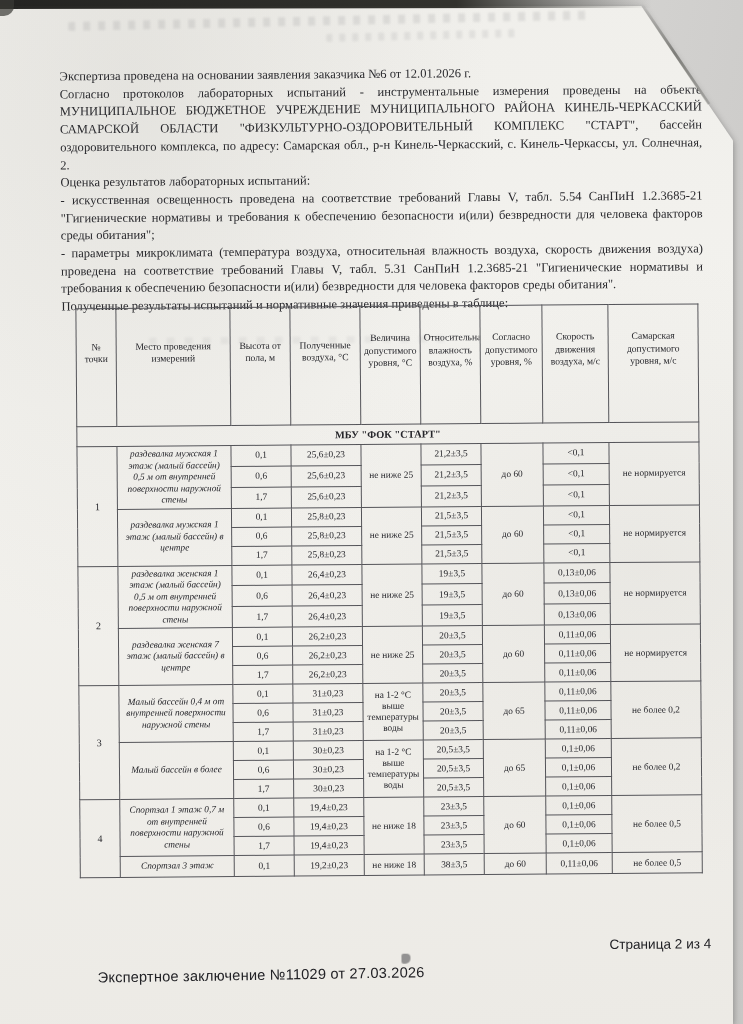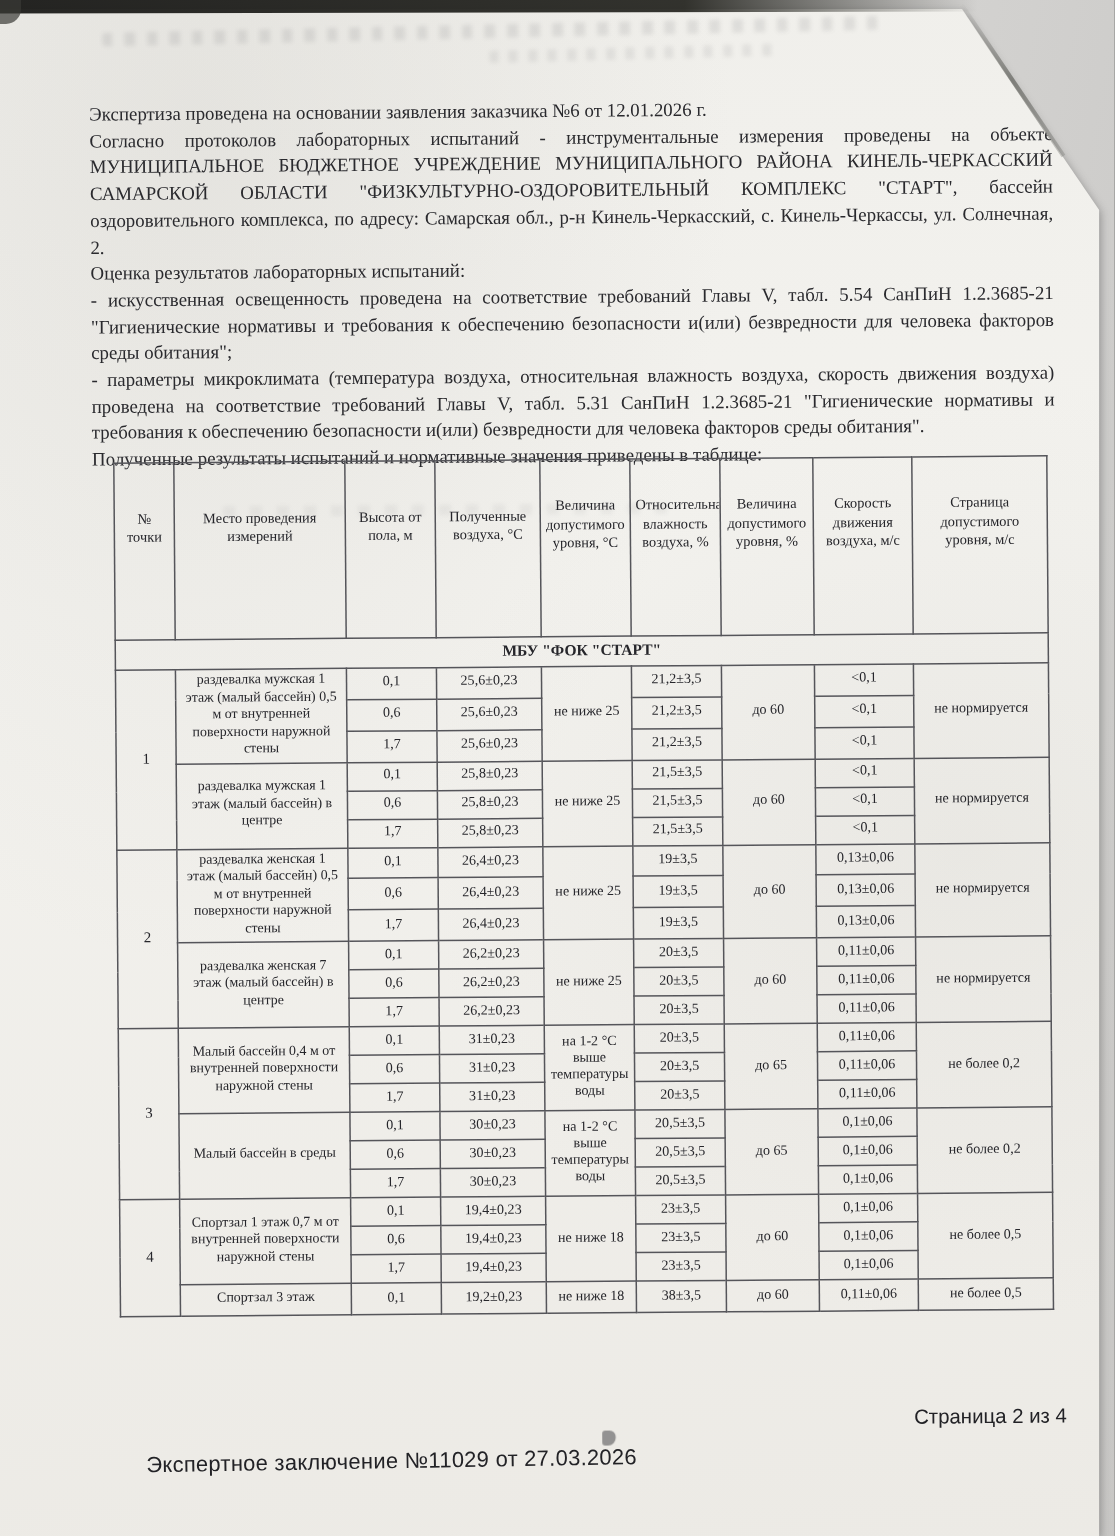--- a/index.html
+++ b/index.html
@@ -53,21 +53,21 @@
   .results col.c3{width:70px}.results col.c4{width:60px}.results col.c5{width:60px}
   .results col.c6{width:62px}.results col.c7{width:66px}.results col.c8{width:90px}
   .results th,.results td{
     border:1px solid #55555a;padding:1px 3px;text-align:center;vertical-align:middle;
     overflow:hidden;
   }
   .results thead tr{height:118px;}
   .results th{font-weight:normal;font-size:9.6px;line-height:12.5px;padding-bottom:30px;}
   .results td.section-row{height:17px;font-weight:bold;font-size:10.4px;}
   .results td{height:16px;}
-  .results td.place{font-size:9.3px;line-height:11.5px;padding:2px 4px;}
+  .results td.place{font-size:9.3px;line-height:11.5px;padding:2px 4px;font-style:italic;}
   .results td.pt{font-size:10px;}
   .footer-conclusion{
     position:absolute;left:94px;top:960px;font-family:"Liberation Sans",sans-serif;
     font-size:14.6px;color:#222226;transform:rotate(-.5deg);letter-spacing:.2px;
   }
   .page-label{
     position:absolute;left:606px;top:933px;font-family:"Liberation Sans",sans-serif;
     font-size:13.6px;color:#222226;white-space:nowrap;text-align:center;
   }
   .mark-smudge{position:absolute;left:398px;top:948px;width:9px;height:10px;
@@ -106,23 +106,23 @@
               <col class="c8">
           </colgroup>
           <thead>
               <tr>
                 <th>№ точки</th>
                 <th>Место проведения измерений</th>
                 <th>Высота от пола, м</th>
                 <th>Полученные воздуха, °C</th>
                 <th>Величина допустимого уровня, °C</th>
                 <th>Относительная влажность воздуха, %</th>
-                <th>Величина допустимого уровня, %</th>
+                <th>Согласно допустимого уровня, %</th>
                 <th>Скорость движения воздуха, м/с</th>
-                <th>Страница допустимого уровня, м/с</th>
+                <th>Самарская допустимого уровня, м/с</th>
               </tr>
             </thead>
           <tbody>
               <tr>
                 <td colspan="9" class="section-row">МБУ "ФОК "СТАРТ"</td>
               </tr>
               <tr>
                 <td class="pt" rowspan="6">1</td>
                 <td class="place" rowspan="3">раздевалка мужская 1 этаж (малый бассейн) 0,5 м от внутренней поверхности наружной стены</td>
                 <td class="num">0,1</td>
@@ -229,21 +229,21 @@
                 <td class="num">20±3,5</td>
                 <td class="num">0,11±0,06</td>
               </tr>
               <tr>
                 <td class="num">1,7</td>
                 <td class="num">31±0,23</td>
                 <td class="num">20±3,5</td>
                 <td class="num">0,11±0,06</td>
               </tr>
               <tr>
-                <td class="place" rowspan="3">Малый бассейн в среды</td>
+                <td class="place" rowspan="3">Малый бассейн в более</td>
                 <td class="num">0,1</td>
                 <td class="num">30±0,23</td>
                 <td class="limit" rowspan="3">на 1-2 °C выше температуры воды</td>
                 <td class="num">20,5±3,5</td>
                 <td class="limit" rowspan="3">до 65</td>
                 <td class="num">0,1±0,06</td>
                 <td class="limit" rowspan="3">не более 0,2</td>
               </tr>
               <tr>
                 <td class="num">0,6</td>

